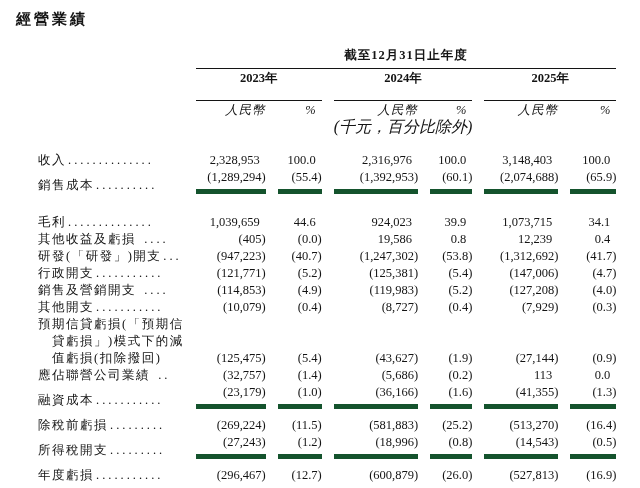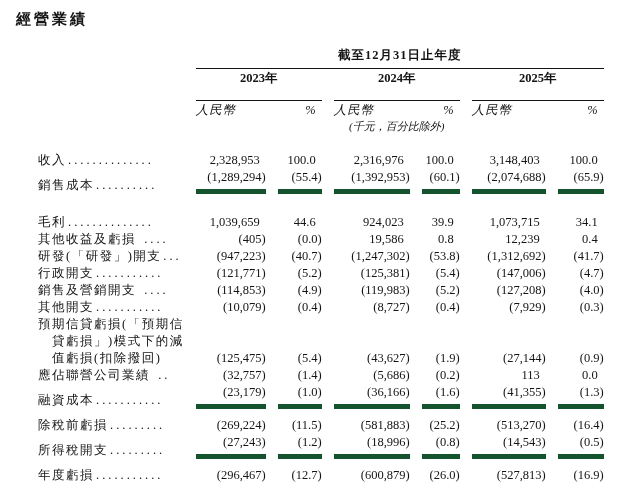--- a/index.html
+++ b/index.html
@@ -39,26 +39,26 @@
     padding-bottom: 3px;
     line-height: 20px;
   }
   th.year {
     text-align: center;
     font-weight: bold;
     border-bottom: 1px solid #141414;
     padding-bottom: 12px;
     line-height: 19px;
   }
-  td.cur  { text-align: left; font-style: italic; letter-spacing: 1px; line-height: 18px; }
+  td.cur  { text-align: right; font-style: italic; letter-spacing: 1px; line-height: 18px; }
   td.pcth { text-align: right; font-style: italic; padding-right: 6px; line-height: 18px; }
   td.note {
     text-align: center;
     font-style: italic;
-    font-size: 11px;
+    font-size: 16px;
     line-height: 15px;
     padding-bottom: 18px;
     white-space: nowrap;
   }
   
   td.lbl { letter-spacing: 1.5px; white-space: nowrap; }
   td.lbl .indent { padding-left: 14px; }
   td.lbl .b, td.val.b, .bold { font-weight: normal; }
   td.lbl .dots { letter-spacing: 3px; padding-left: 2px; font-weight: normal; }
   td.val { text-align: right; white-space: nowrap; }

